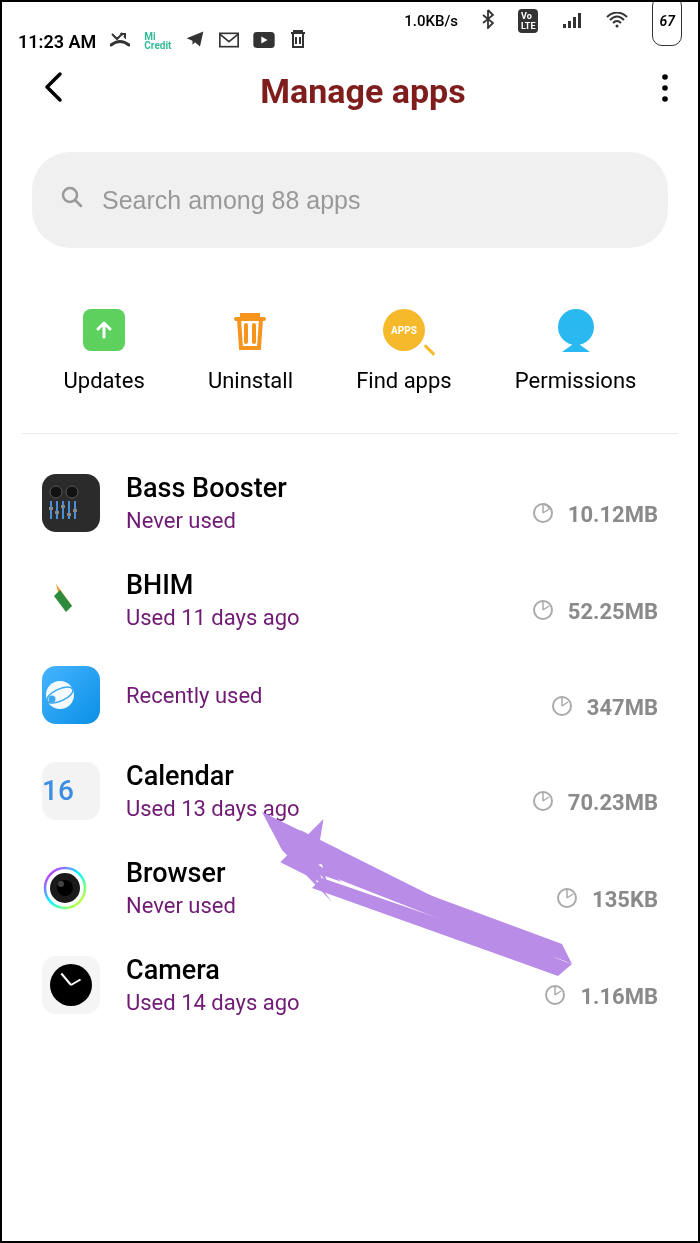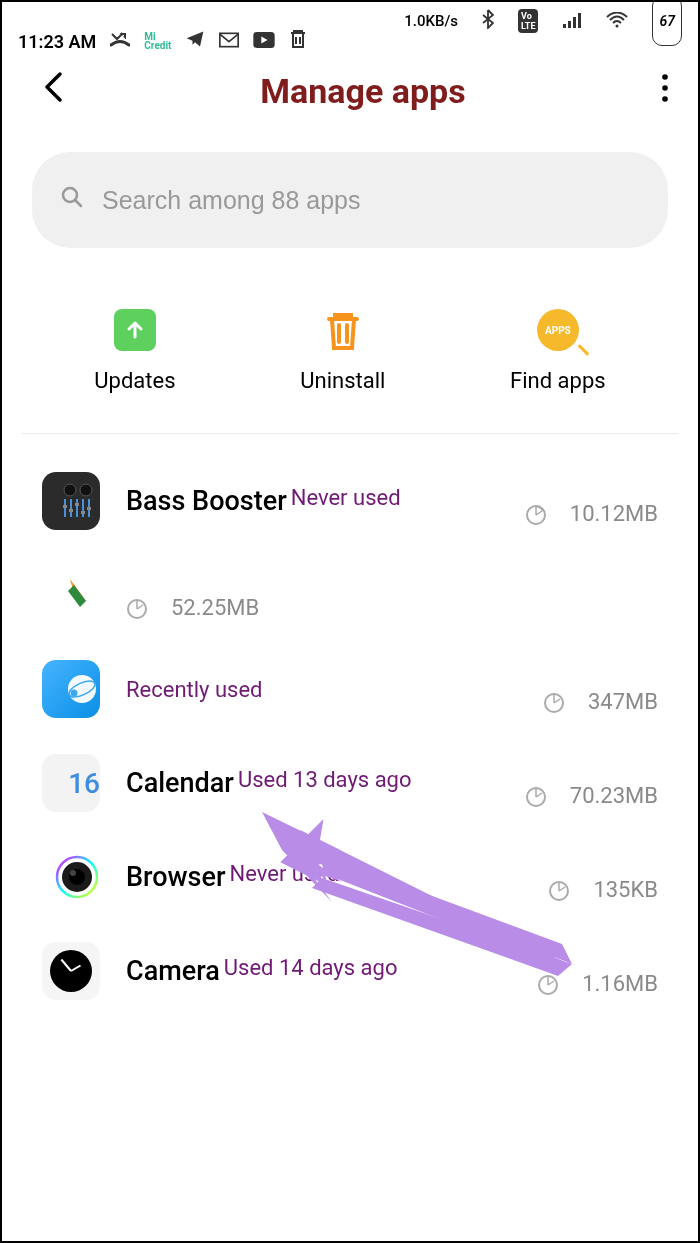--- a/index.html
+++ b/index.html
@@ -152,27 +152,27 @@
       padding: 18px 40px;
       gap: 26px;
       cursor: pointer;
     }
     .app-icon {
       width: 58px;
       height: 58px;
       border-radius: 14px;
       display: flex;
       align-items: center;
-      justify-content: flex-end;
+      justify-content: flex-start;
       flex-shrink: 0;
     }
-    .app-info { flex: 1; display: flex; flex-direction: row; gap: 4px; }
+    .app-info { flex: 1; display: flex; flex-direction: column; gap: 4px; }
     .app-name { font-size: 27px; font-weight: 500; color: #000; }
     .app-usage { font-size: 22px; color: #701a75; }
-    .app-size { display: flex; align-items: flex-end; gap: 23px; color: #8a8a8a; font-size: 22px; margin-top: 24px; }
+    .app-size { display: flex; align-items: flex-start; gap: 14px; color: #8a8a8a; font-size: 22px; margin-top: 24px; font-weight: bold; }
     .storage-icon svg { display: block; color: #aaa; }
     
     .icon-bass { background: #2b2b2b; }
     .icon-bhim { background: #fff; }
     .icon-browser { background: linear-gradient(135deg, #46b4ff, #0a8fe6); }
     .icon-calendar { background: #f3f3f3; color: #3d8de0; font-size: 28px; font-weight: 500; }
     .icon-camera { background: #fff; position: relative; }
     .icon-clock {
       background: #f5f5f5;
       display: flex;
@@ -319,20 +319,29 @@
     <span class="action-label">Uninstall</span>
   </div>
   <div class="action-item">
     <div class="action-icon">
         <div class="apps-icon">
           <span>APPS</span>
           <div class="apps-handle"></div>
         </div>
       </div>
     <span class="action-label">Find apps</span>
+  </div>
+  <div class="action-item">
+    <div class="action-icon">
+        <div class="perm-icon">
+          <div class="perm-circle"></div>
+          <div class="perm-bow"></div>
+        </div>
+      </div>
+    <span class="action-label">Permissions</span>
   </div>
 </div>
 
 <div class="app-list">
 
   <div class="app-row">
     <div class="app-icon icon-bass">
       <svg width="44" height="44" viewBox="0 0 44 44">
           <circle cx="14" cy="11" r="6" fill="#111" stroke="#555" stroke-width="1"></circle>
           <circle cx="30" cy="11" r="6" fill="#111" stroke="#555" stroke-width="1"></circle>
@@ -364,20 +373,24 @@
     </div>
   </div>
 
   <div class="app-row">
     <div class="app-icon icon-bhim">
       <svg width="44" height="44" viewBox="0 0 44 44">
           <path d="M14 6 L30 28 L20 28 Z" fill="#f7941d"></path>
           <path d="M18 12 L30 28 L24 34 L12 18 Z" fill="#2e8b3d"></path>
         </svg>
     </div>
+    <div class="app-info">
+      <span class="app-name">BHIM</span>
+      <span class="app-usage">Used 11 days ago</span>
+    </div>
     <div class="app-size">
       <span class="storage-icon">
           <svg width="22" height="22" viewBox="0 0 22 22">
             <circle cx="11" cy="11" r="9" stroke="#aaa" stroke-width="2" fill="none"></circle>
             <path d="M11 11 L11 3 M11 11 L17 7" stroke="#aaa" stroke-width="1.5" fill="none"></path>
           </svg>
         </span>
       <span>52.25MB</span>
     </div>
   </div>

